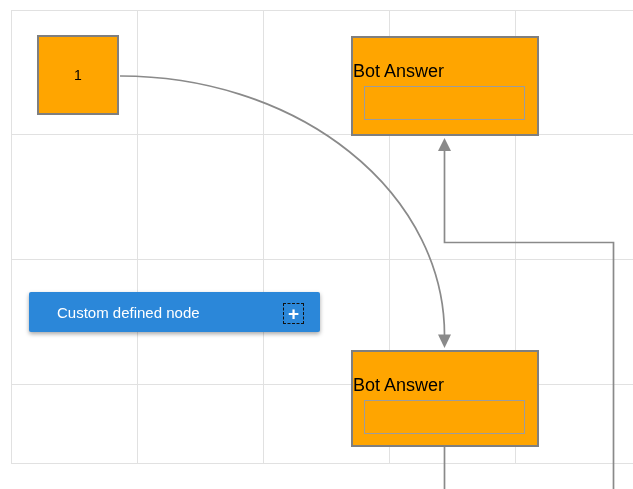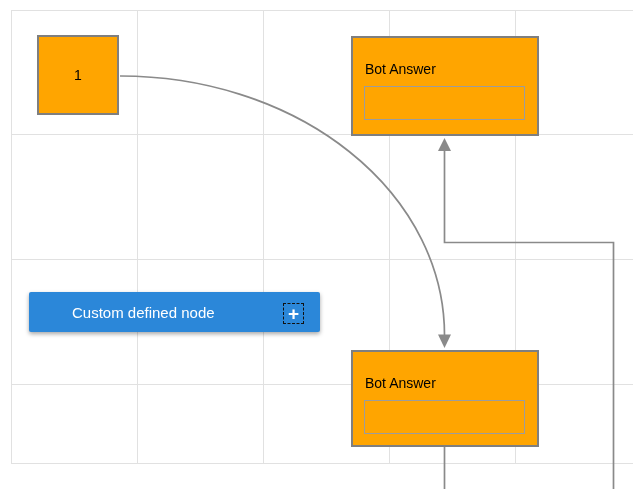--- a/index.html
+++ b/index.html
@@ -48,22 +48,22 @@
     display: flex; align-items: center; justify-content: center;
     font-size: 14px; color: var(--text-dark);
   }
 
   .answer-node { width: 188px; }
   .answer-node-top    { left: 351px; top: 36px;  height: 100px; }
   .answer-node-bottom { left: 351px; top: 350px; height: 97px;  }
 
   .answer-title {
     position: absolute;
-    left: 12px; top: 23px;
-    font-size: 14px;
+    left: 0; top: 23px;
+    font-size: 18px;
     color: var(--text-dark);
     white-space: nowrap;
   }
   .answer-input {
     position: absolute;
     left: 11px; top: 48px;
     width: 161px; height: 34px;
     border: 1px solid var(--inner-box-border);
     background: transparent;
   }
@@ -71,21 +71,20 @@
   .custom-node {
     position: absolute;
     z-index: 2;
     left: 29px; top: 292px;
     width: 291px; height: 40px;
     background: var(--custom-node-blue);
     border-radius: 2px;
     box-shadow: 0 2px 4px rgba(0,0,0,0.35);
     display: flex; align-items: center;
     color: var(--text-light);
-    padding-left: 15px;
   }
   .custom-node-label {
     margin-left: 28px;
     font-size: 15px;
     white-space: nowrap;
   }
   .plus-icon {
     position: absolute;
     right: 16px; top: 11px;
     width: 21px; height: 21px;

